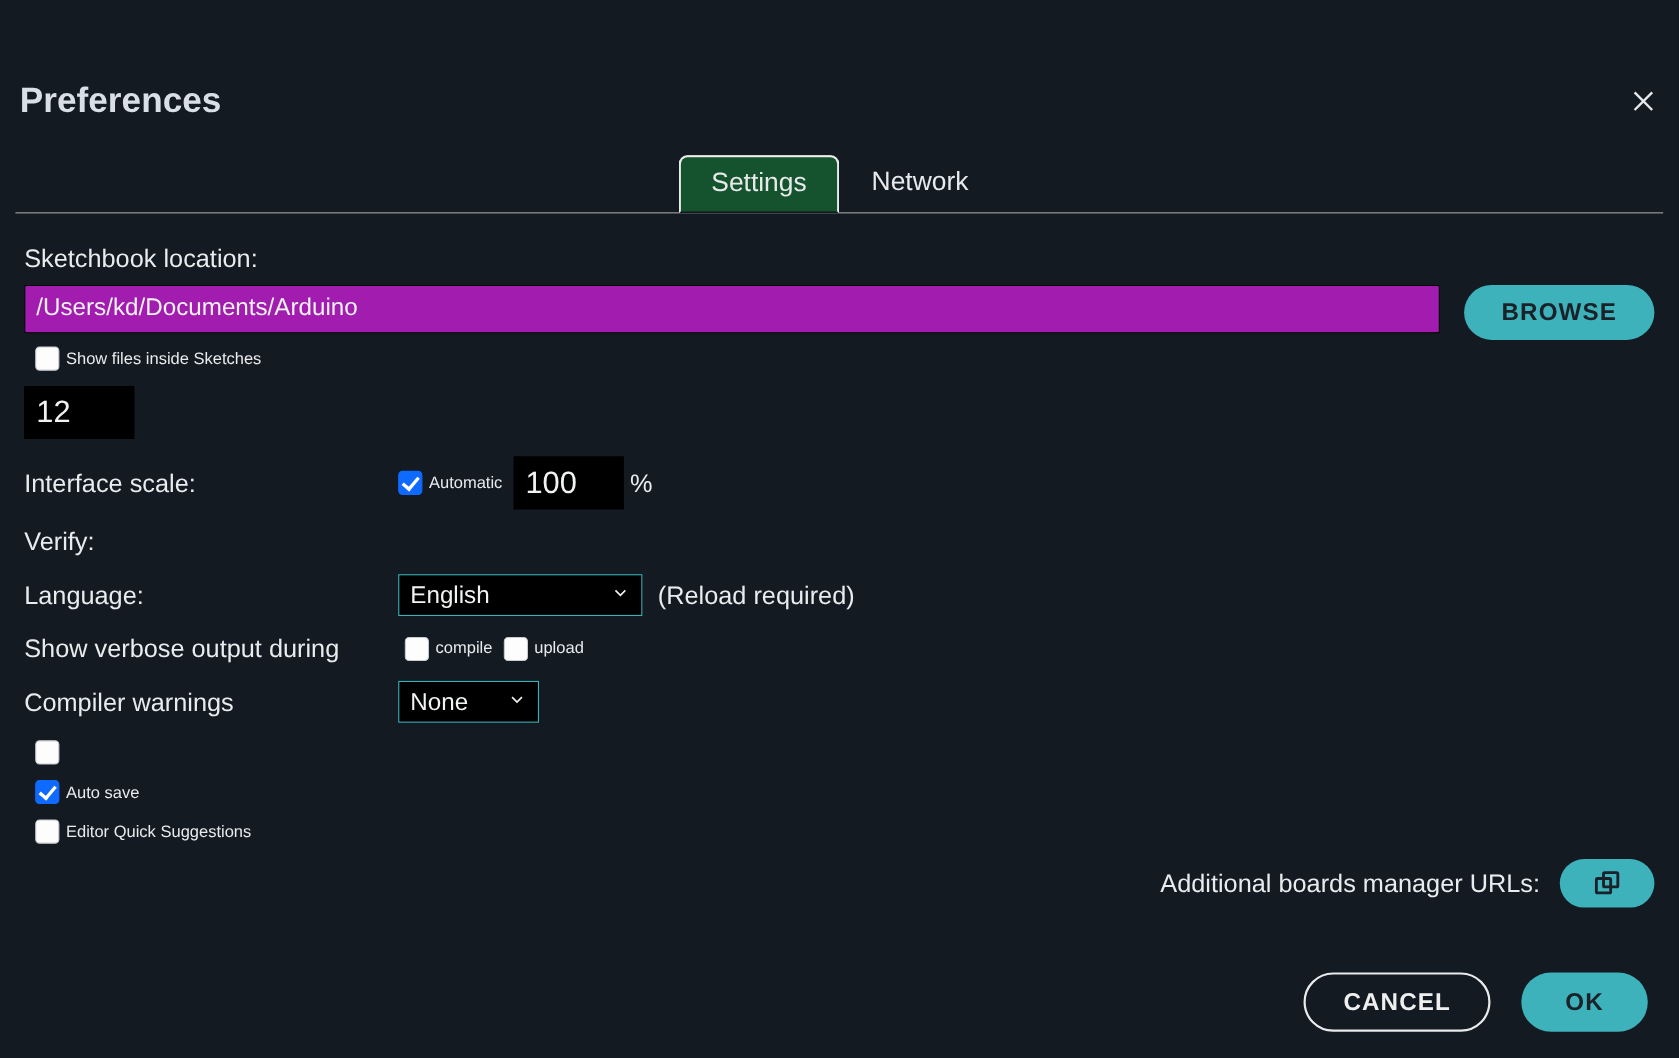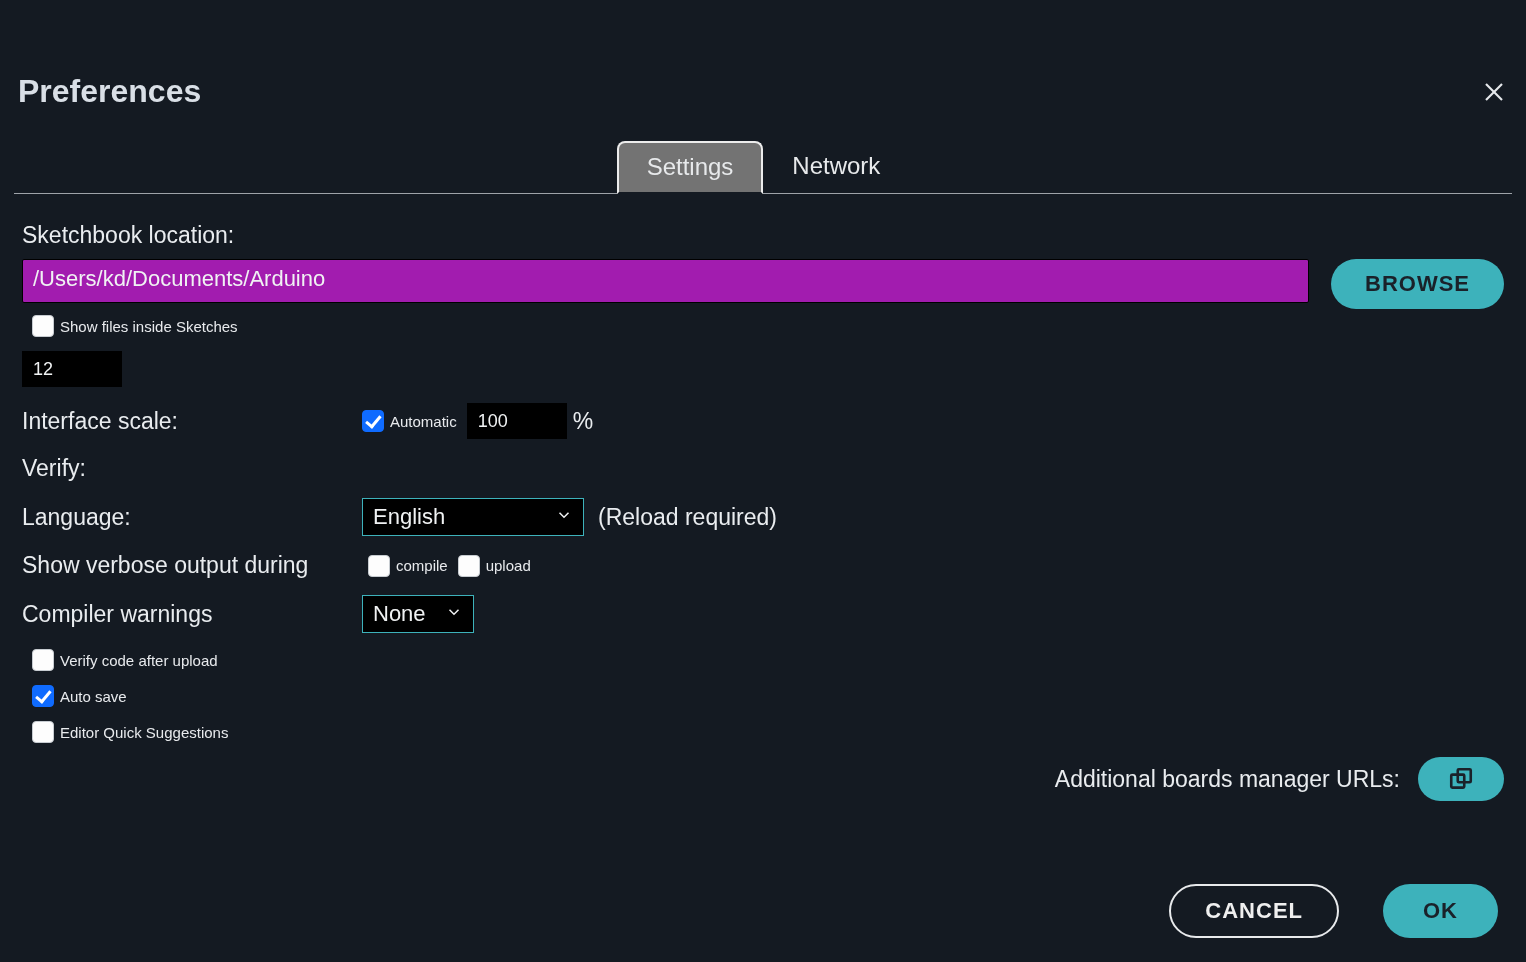--- a/index.html
+++ b/index.html
@@ -54,21 +54,21 @@
     position: relative;
     top: 1px;
     border: 1px solid transparent;
     border-bottom: none;
     border-top-left-radius: 8px;
     border-top-right-radius: 8px;
   }
   .tab.active {
     border: 2px solid #ececec;
     border-bottom: 2px solid #141a22;
-    background: #737373;
+    background: #14532d;
     font-weight: 500;
   }
 
   .content {
     padding: 28px 8px 0 8px;
     flex: 1;
     overflow: auto;
   }
   .field-label { font-size: 23px; color: #e9ecef; }
 
@@ -119,22 +119,22 @@
     border: solid #fff;
     border-width: 0 3px 3px 0;
     transform: rotate(40deg) translate(-1px,-1px);
   }
   .check-row { display: flex; align-items: center; margin: 6px 0 14px 10px; }
   .check-label { font-size: 15px; }
 
   .small-input {
     background: #000; color: #f0f2f3;
     border: 1px solid #000;
-    font-size: 18px; padding: 4px 10px;
-    width: 100px; height: 36px;
+    font-size: 28px; padding: 4px 10px;
+    width: 100px; height: 48px;
   }
 
   .select {
     background: #000; color: #f0f2f3;
     border: 1.5px solid #3db2bb;
     font-size: 22px; padding: 4px 10px;
     height: 38px;
     display: flex; align-items: center; justify-content: space-between;
     cursor: pointer;
   }
@@ -155,21 +155,21 @@
     background: #3db2bb; border: none; border-radius: 22px;
     width: 86px; height: 44px; cursor: pointer;
     display: flex; align-items: center; justify-content: center;
     color: #1a2129;
   }
   .icon-btn svg { width: 26px; height: 26px; }
 
   .footer {
     position: absolute;
     right: 28px; bottom: 24px;
-    display: flex; gap: 44px;
+    display: flex; gap: 28px;
   }
   .btn {
     font-weight: 800; font-size: 22px; letter-spacing: 1px;
     padding: 12px 34px; border-radius: 30px; cursor: pointer;
   }
   .btn-cancel {
     background: transparent; color: #efefef;
     border: 2.5px solid #e8eaec;
   }
   .btn-ok {
@@ -243,33 +243,32 @@
       <div class="field-label">Show verbose output during</div>
       <div style="width:6px"></div>
       <span class="checkbox"></span>
       <span class="check-label" style="margin-right:10px">compile</span>
       <span class="checkbox"></span>
       <span class="check-label">upload</span>
     </div>
 
     <div class="row">
       <div class="field-label">Compiler warnings</div>
-      <div class="select" style="width:112px">
+      <div class="select" style="width:128px">
         <span>None</span>
         <span class="chev">
           <svg viewBox="0 0 24 24" fill="none" stroke="currentColor" stroke-width="2">
               <polyline points="6 9 12 15 18 9"></polyline>
             </svg>
         </span>
       </div>
     </div>
 
     <div class="check-row">
       <span class="checkbox"></span>
-      <span class="check-label">Verify code after upload</span>
     </div>
     <div class="check-row">
       <span class="checkbox checked"></span>
       <span class="check-label">Auto save</span>
     </div>
     <div class="check-row">
       <span class="checkbox"></span>
       <span class="check-label">Editor Quick Suggestions</span>
     </div>
 

